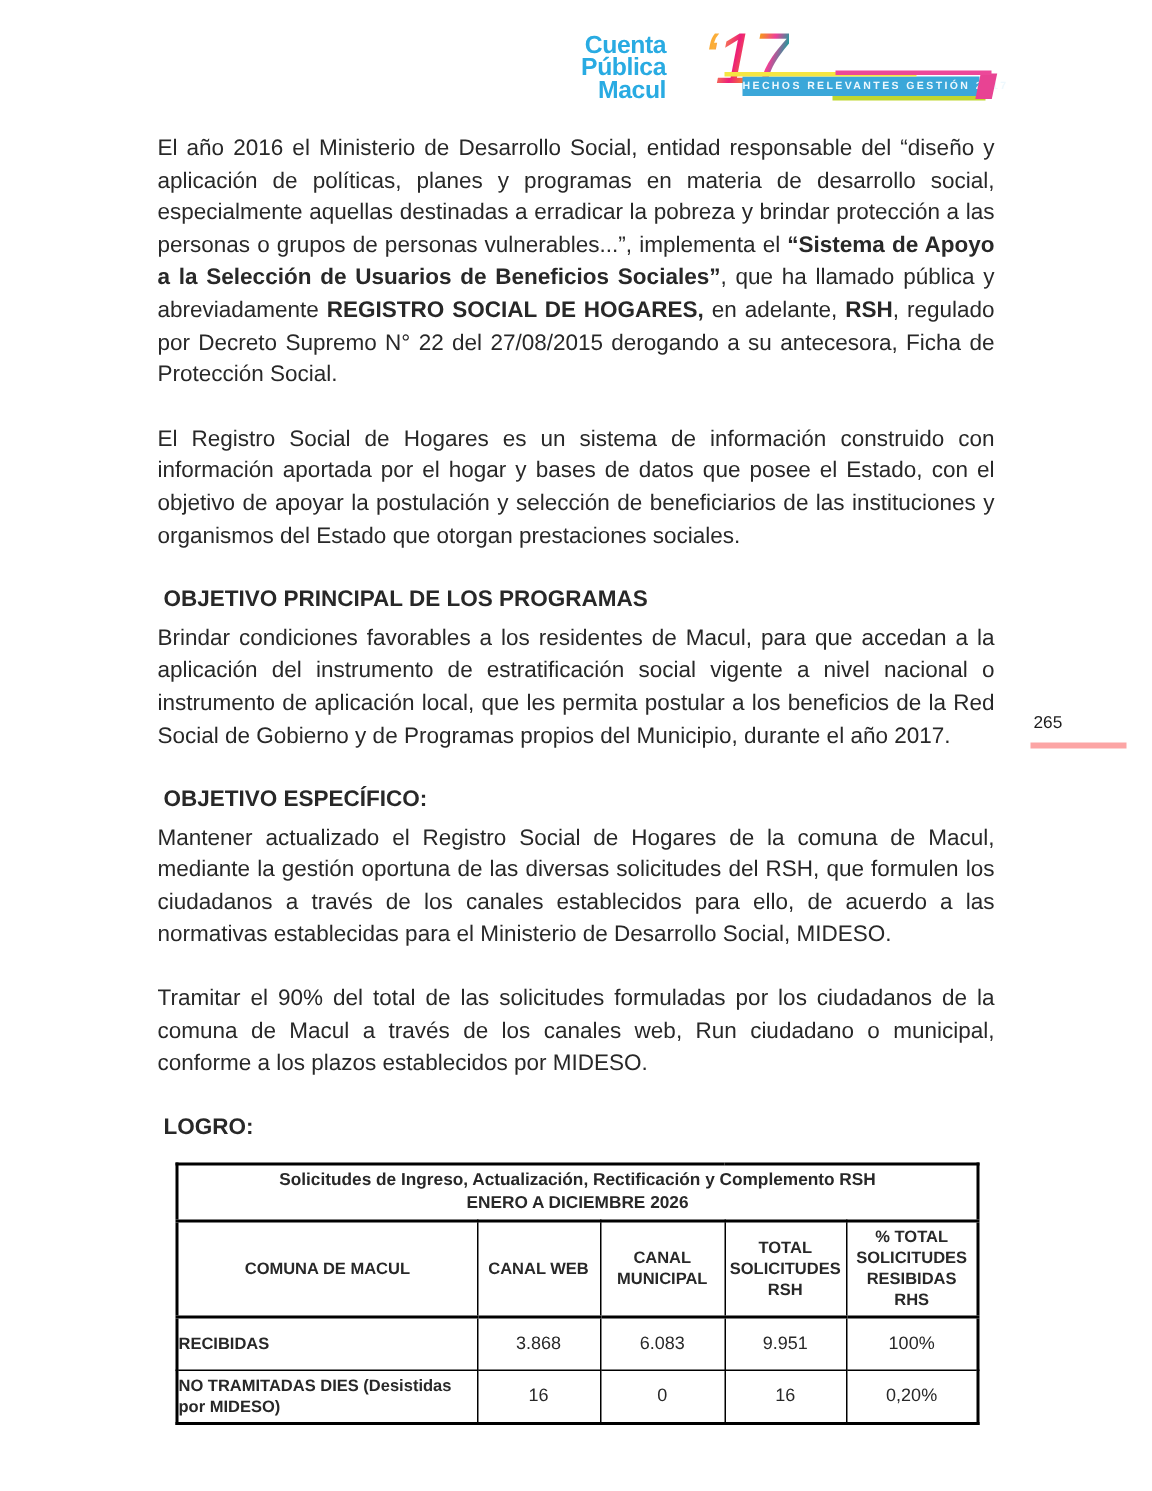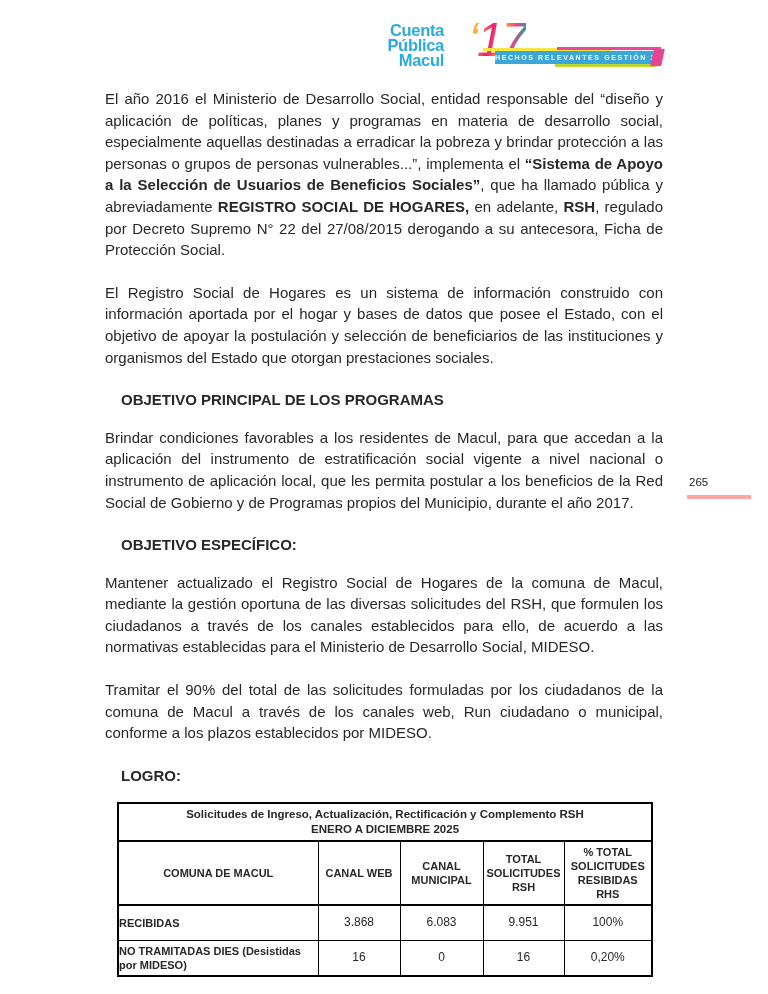--- a/index.html
+++ b/index.html
@@ -46,21 +46,21 @@
     font-size:11.5px; color:#1c1c1c;
   }
 
   
   .content {
     position:absolute; left:105px; top:88px; width:558px;
     font-size:15px; line-height:21.6px; text-align:justify;
   }
   .para { margin:0 0 21px 0; }
   .b { font-weight:bold; }
-  .section-heading { font-weight:bold; margin:16px; text-align:left; }
+  .section-heading { font-weight:bold; margin:4px; text-align:left; }
 
   
   .rsh-table {
     border-collapse:collapse; margin:13px 0 0 12px; width:534px;
     table-layout:fixed; border:2px solid #000;
   }
   .rsh-table td, .rsh-table th { border:1px solid #000; vertical-align:middle; }
   .t-title {
     text-align:center; font-weight:bold; font-size:11.5px; line-height:15px;
     padding:3px 2px; border-bottom-width:2px !important;
@@ -118,21 +118,21 @@
         <col style="width:200px">
           <col style="width:82px">
           <col style="width:83px">
           <col style="width:81px">
           <col style="width:88px">
       </colgroup>
       <tbody>
         <tr>
           <td class="t-title" colspan="5">
             <div>Solicitudes de Ingreso,  Actualización, Rectificación y Complemento RSH</div>
-            <div>ENERO A DICIEMBRE 2025</div>
+            <div>ENERO A DICIEMBRE 2026</div>
           </td>
         </tr>
         <tr class="t-head">
           <th>COMUNA DE MACUL</th>
           <th>CANAL WEB</th>
           <th>CANAL MUNICIPAL</th>
           <th>TOTAL SOLICITUDES RSH</th>
           <th>% TOTAL SOLICITUDES RESIBIDAS RHS</th>
         </tr>
         <tr class="t-row">

